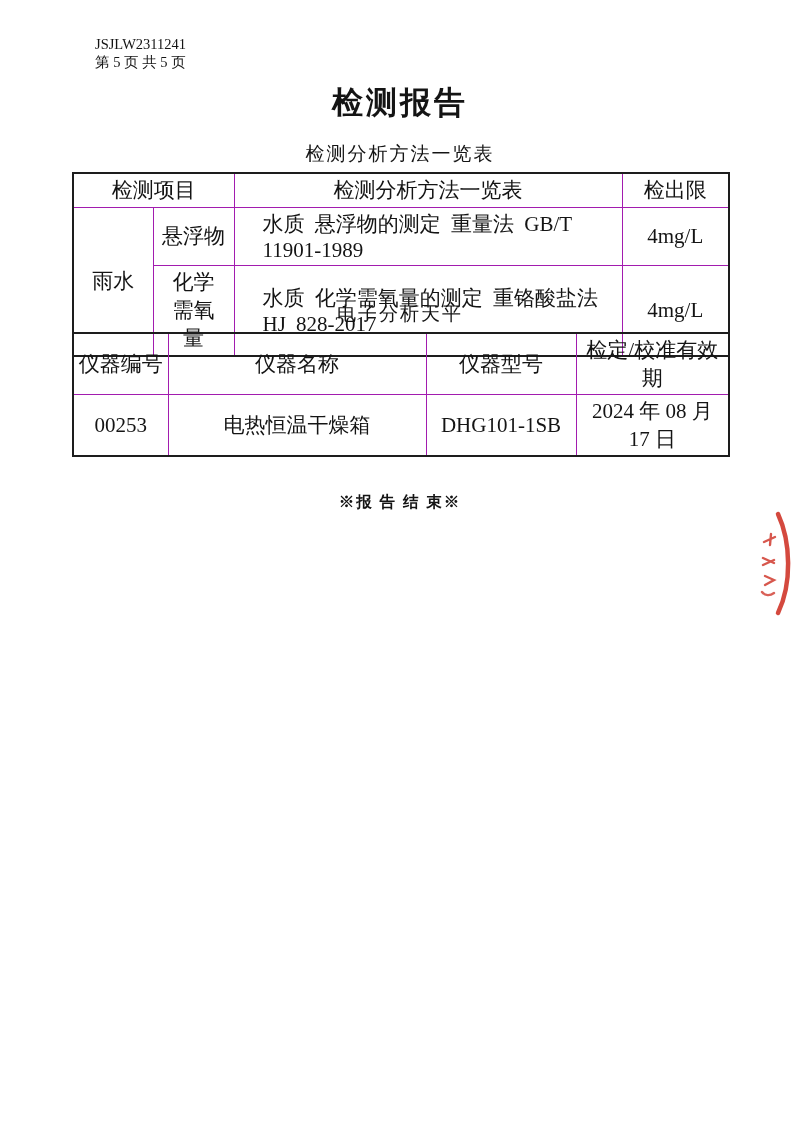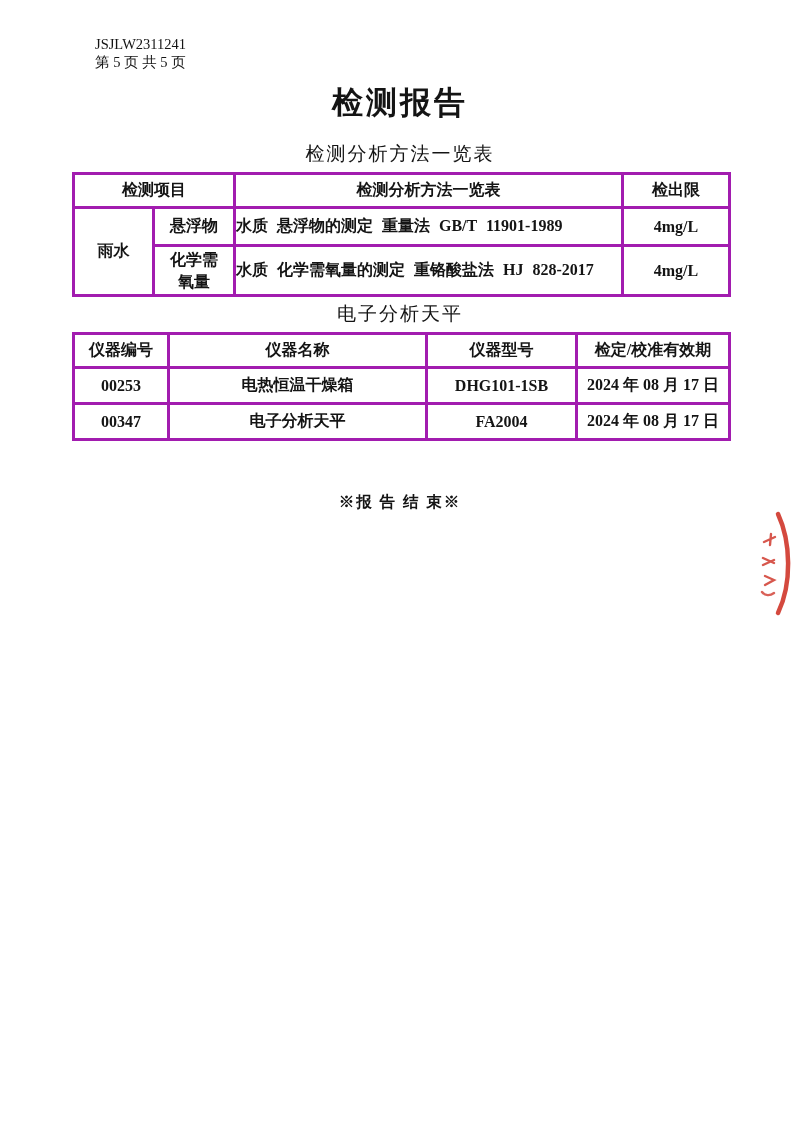--- a/index.html
+++ b/index.html
@@ -32,36 +32,36 @@
   table {
     position: absolute; left: 72px;
     width: 656px;
     border-collapse: collapse;
     table-layout: fixed;
     border: 2px solid #1d1d1d;
   }
   .methods { top: 172px; }
   .instruments { top: 332px; }
   th, td {
-    border: 3px solid #a21caf;
+    border: 1px solid #a21caf;
     text-align: center;
     vertical-align: middle;
-    font-weight: bold;
-    font-size: 16px;
+    font-weight: normal;
+    font-size: 21px;
     padding: 2px 4px;
     overflow: hidden;
   }
   .methods .r-head   { height: 34px; }
   .methods .r-first  { height: 38px; }
   .methods .r-second { height: 46px; }
   .instruments .r-head { height: 34px; }
   .instruments .r-body { height: 36px; }
   td.method-cell {
     text-align: left;
-    padding-left: 0;
+    padding-left: 28px;
     word-spacing: 5px;
     margin-left: 48px;
   }
   .wrap-narrow {
     display: inline-block;
     width: 50px;
     line-height: 1.35;
     text-align: center;
   }
   .end-note {
@@ -128,26 +128,20 @@
     <th>仪器名称</th>
     <th>仪器型号</th>
     <th>检定/校准有效期</th>
   </tr>
   <tr class="r-body">
     <td>00253</td>
     <td>电热恒温干燥箱</td>
     <td>DHG101-1SB</td>
     <td>2024 年 08 月 17 日</td>
   </tr>
-  <tr class="r-body">
-    <td>00347</td>
-    <td>电子分析天平</td>
-    <td>FA2004</td>
-    <td>2024 年 08 月 17 日</td>
-  </tr>
 </tbody>
   </table>
 
 <div class="end-note">※报 告 结 束※</div>
 
 <svg class="seal" viewBox="0 0 55 122" xmlns="http://www.w3.org/2000/svg">
   <path d="M 33 12 C 46 40 47 82 33 111" fill="none" stroke-width="4.5" stroke-linecap="round" opacity="0.92" stroke="#d0392e"></path>
   <path d="M19 40 l11 -5 m-4 -3 l-1 11" fill="none" stroke-width="2.4" stroke-linecap="round" opacity="0.85" stroke="#d0392e"></path>
   <path d="M18 56 l11 5 m-11 2 l11 -5" fill="none" stroke-width="2.4" stroke-linecap="round" opacity="0.85" stroke="#d0392e"></path>
   <path d="M20 74 l9 4 l-9 5" fill="none" stroke-width="2.4" stroke-linecap="round" opacity="0.85" stroke="#d0392e"></path>

